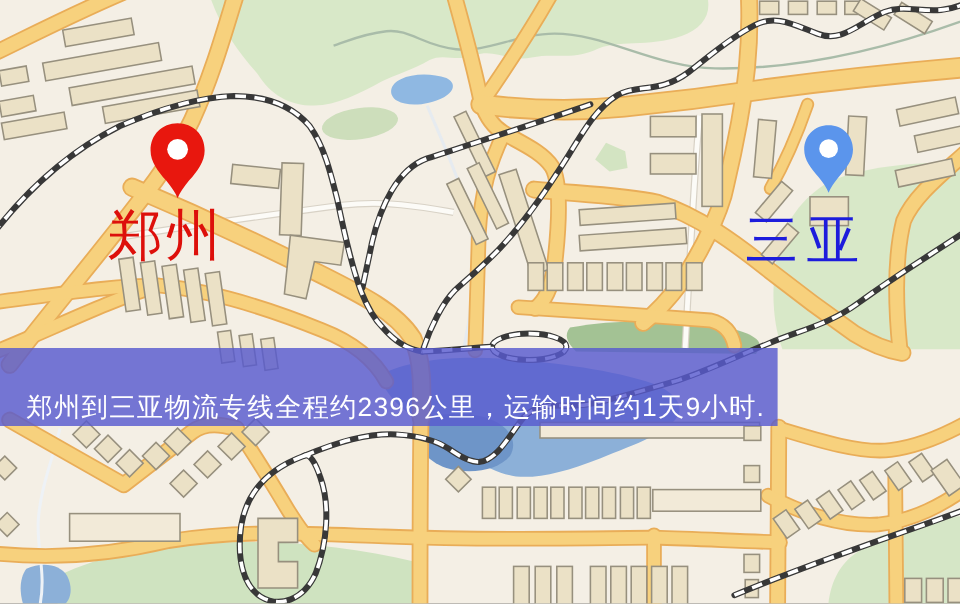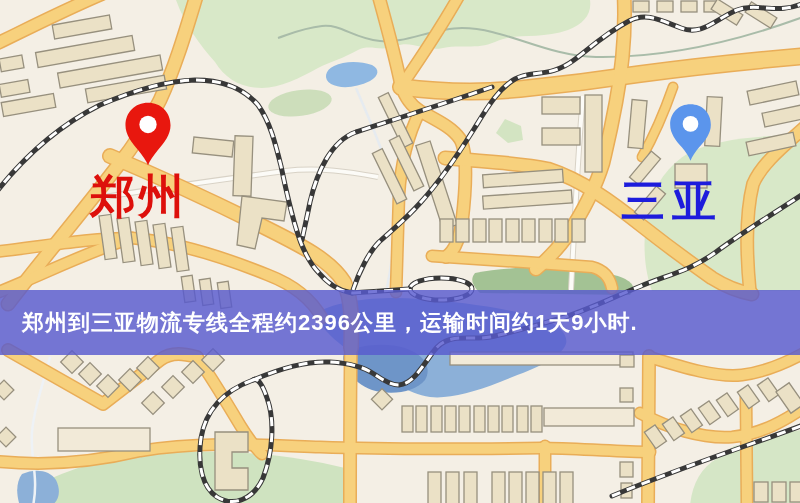--- a/index.html
+++ b/index.html
@@ -19,27 +19,27 @@
   .wc use{fill:none;stroke:#d8d2c6;}
   .wf use{fill:none;stroke:#fcfbf7;}
   .wc .w5{stroke-width:6}.wf .w5{stroke-width:4}
   
   .rwb{stroke:#383838;stroke-width:5;fill:none;stroke-linecap:round}
   .rwt{stroke:#ffffff;stroke-width:3;fill:none;stroke-dasharray:9 7;stroke-linecap:butt}
   
   .bld rect,.bld path{fill:#ebe1c6;stroke:#97907e;stroke-width:1.3;}
   .bld .lt{fill:#f2ead8;}
   
-  #banner{position:absolute;left:0;top:290px;width:800px;height:65px;
-          background:rgba(88,90,206,0.82);display:flex;align-items:center;font-weight:bold;}
+  #banner{position:absolute;left:0;top:290px;width:648px;height:65px;
+          background:rgba(88,90,206,0.82);display:flex;align-items:flex-end;}
   #banner span{color:#ffffff;font-size:22px;letter-spacing:1px;padding-left:22px;white-space:nowrap;}
   
   .pin{position:absolute;}
   .place-label{position:absolute;font-family:"DejaVu Serif","Liberation Serif",serif;
-               font-weight:700;text-align:center;line-height:1.05;}
+               font-weight:400;text-align:center;line-height:1.05;}
   #origin-label{left:84px;top:172px;width:108px;font-size:46px;letter-spacing:2px;color:#dd100b;}
   #dest-label{left:612px;top:178px;width:120px;font-size:44px;letter-spacing:7px;color:#1d1cdc;}
 </style>
 </head>
 <body>
 
 <div id="stage">
 
   <svg id="map-svg" width="800" height="503" viewBox="0 0 800 503" xmlns="http://www.w3.org/2000/svg">
     <defs>

